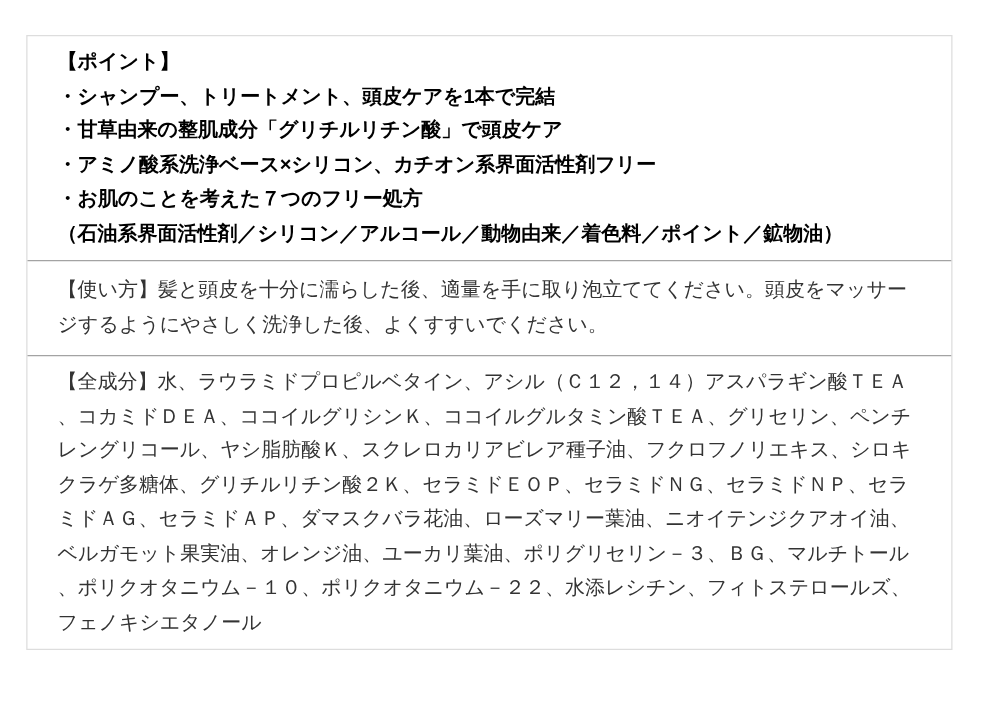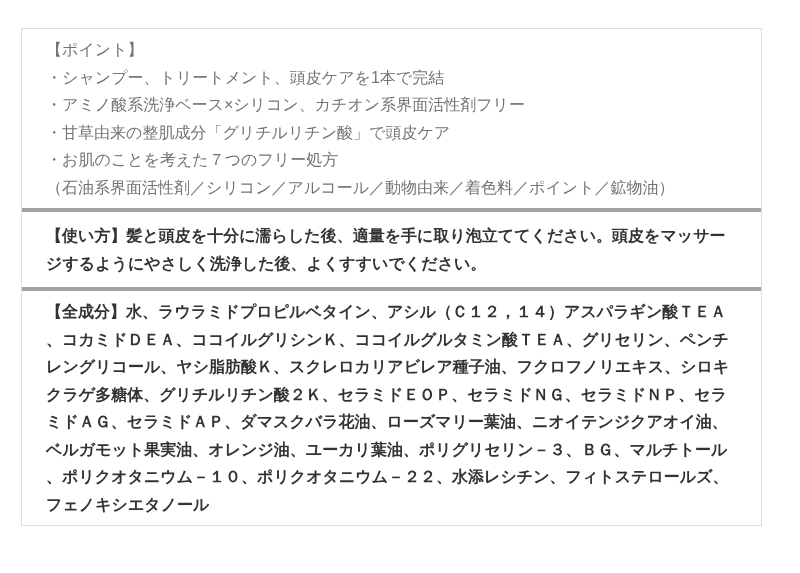--- a/index.html
+++ b/index.html
@@ -19,26 +19,25 @@
     border: 1px solid #dddddd;
     background: #ffffff;
     color: #333333;
     font-size: 16px;
     line-height: 27.5px;
   }
   .sec {
     padding: 7px 22px 7px 24px;
   }
   .sec + .sec {
-    border-top: 4px solid #a3a3a3;
-    font-weight: bold;
+    border-top: 1px solid #a3a3a3;
   }
   .sec.points {
-    font-weight: 400;
-    color: #737373;
+    font-weight: 700;
+    color: #000000;
   }
   .sec.usage {
     padding-top: 10px;
     padding-bottom: 10px;
   }
   .sec p {
     margin: 0;
     line-break: anywhere;
     word-break: break-all;
   }
@@ -47,22 +46,22 @@
   }
 </style>
 </head>
 <body>
 
 <div class="panel">
 
   <section class="sec points">
     <div class="line">【ポイント】</div>
     <div class="line">・シャンプー、トリートメント、頭皮ケアを1本で完結</div>
+    <div class="line">・甘草由来の整肌成分「グリチルリチン酸」で頭皮ケア</div>
     <div class="line">・アミノ酸系洗浄ベース×シリコン、カチオン系界面活性剤フリー</div>
-    <div class="line">・甘草由来の整肌成分「グリチルリチン酸」で頭皮ケア</div>
     <div class="line">・お肌のことを考えた７つのフリー処方</div>
     <div class="line">（石油系界面活性剤／シリコン／アルコール／動物由来／着色料／ポイント／鉱物油）</div>
   </section>
 
   <section class="sec usage">
     <p>【使い方】髪と頭皮を十分に濡らした後、適量を手に取り泡立ててください。頭皮をマッサージするようにやさしく洗浄した後、よくすすいでください。</p>
   </section>
 
   <section class="sec ingredients">
     <p>【全成分】水、ラウラミドプロピルベタイン、アシル（Ｃ１２，１４）アスパラギン酸ＴＥＡ、コカミドＤＥＡ、ココイルグリシンＫ、ココイルグルタミン酸ＴＥＡ、グリセリン、ペンチレングリコール、ヤシ脂肪酸Ｋ、スクレロカリアビレア種子油、フクロフノリエキス、シロキクラゲ多糖体、グリチルリチン酸２Ｋ、セラミドＥＯＰ、セラミドＮＧ、セラミドＮＰ、セラミドＡＧ、セラミドＡＰ、ダマスクバラ花油、ローズマリー葉油、ニオイテンジクアオイ油、ベルガモット果実油、オレンジ油、ユーカリ葉油、ポリグリセリン－３、ＢＧ、マルチトール、ポリクオタニウム－１０、ポリクオタニウム－２２、水添レシチン、フィトステロールズ、フェノキシエタノール</p>

